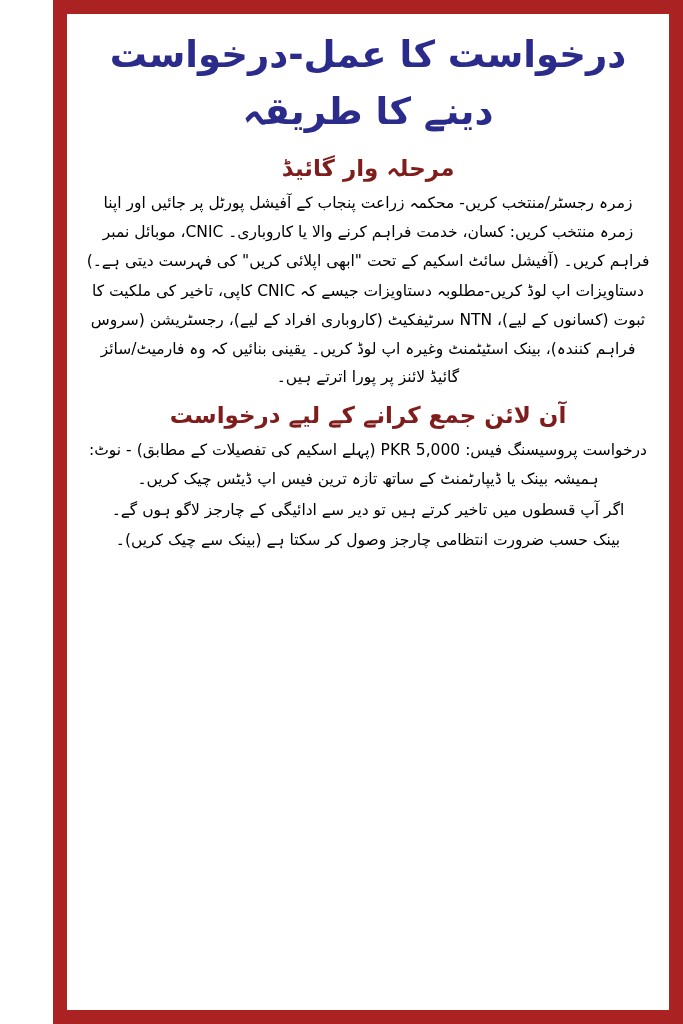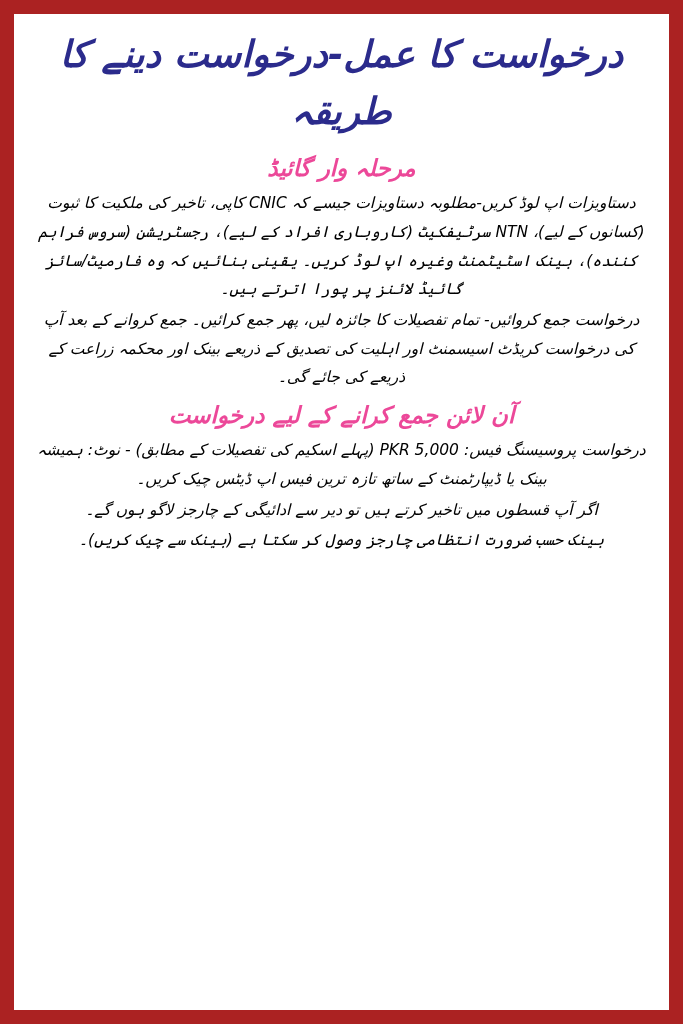--- a/index.html
+++ b/index.html
@@ -4,61 +4,60 @@
 <style>
   * { margin: 0; padding: 0; box-sizing: border-box; }
   html, body { background: #ffffff; }
   body {
     width: 683px;
     height: 1024px;
     font-family: "DejaVu Sans", sans-serif;
     overflow: hidden;
   }
   .page {
-    width: 683px;
+    width: 630px;
     height: 1024px;
     border: 14px solid #AB2222;
     background: #ffffff;
     padding: 8px 16px 10px 16px;
     direction: rtl;
     text-align: center;
     overflow: hidden;
-    font-style: italic;
   }
   .title {
     color: #2B2B8C;
     font-size: 37px;
     font-weight: bold;
     line-height: 1.55;
     margin: 4px 6px 10px 6px;
   }
   .section-heading {
-    color: #ec4899;
+    color: #7f1d1d;
     font-size: 23px;
     font-weight: bold;
     line-height: 1.5;
     margin: 6px 0 4px 0;
   }
   .para {
     color: #000000;
     font-size: 15.5px;
     line-height: 1.85;
     margin: 0 2px 2px 2px;
   }
 </style>
 </head>
 <body>
 
 <div class="page">
 
   <h1 class="title">درخواست کا عمل-درخواست دینے کا طریقہ</h1>
 
   <h2 class="section-heading">مرحلہ وار گائیڈ</h2>
+  <p class="para">زمرہ رجسٹر/منتخب کریں- محکمہ زراعت پنجاب کے آفیشل پورٹل پر جائیں اور اپنا زمرہ منتخب کریں: کسان، خدمت فراہم کرنے والا یا کاروباری۔ CNIC، موبائل نمبر فراہم کریں۔ (آفیشل سائٹ اسکیم کے تحت "ابھی اپلائی کریں" کی فہرست دیتی ہے۔)</p>
   <p class="para">دستاویزات اپ لوڈ کریں-مطلوبہ دستاویزات جیسے کہ CNIC کاپی، تاخیر کی ملکیت کا ثبوت (کسانوں کے لیے)، NTN سرٹیفکیٹ (کاروباری افراد کے لیے)، رجسٹریشن (سروس فراہم کنندہ)، بینک اسٹیٹمنٹ وغیرہ اپ لوڈ کریں۔ یقینی بنائیں کہ وہ فارمیٹ/سائز گائیڈ لائنز پر پورا اترتے ہیں۔</p>
-  <p class="para">درخواست جمع کروائیں- تمام تفصیلات کا جائزہ لیں، پھر جمع کرائیں۔ جمع کروانے کے بعد آپ کی درخواست کریڈٹ اسیسمنٹ اور اہلیت کی تصدیق کے ذریعے بینک اور محکمہ زراعت کے ذریعے کی جائے گی۔</p>
 
   <h2 class="section-heading">آن لائن جمع کرانے کے لیے درخواست</h2>
 
   <p class="para">درخواست پروسیسنگ فیس: PKR 5,000 (پہلے اسکیم کی تفصیلات کے مطابق) - نوٹ: ہمیشہ بینک یا ڈیپارٹمنٹ کے ساتھ تازہ ترین فیس اپ ڈیٹس چیک کریں۔</p>
   <p class="para">اگر آپ قسطوں میں تاخیر کرتے ہیں تو دیر سے ادائیگی کے چارجز لاگو ہوں گے۔</p>
   <p class="para">بینک حسب ضرورت انتظامی چارجز وصول کر سکتا ہے (بینک سے چیک کریں)۔</p>
 
 </div>
 
 </body></html>

